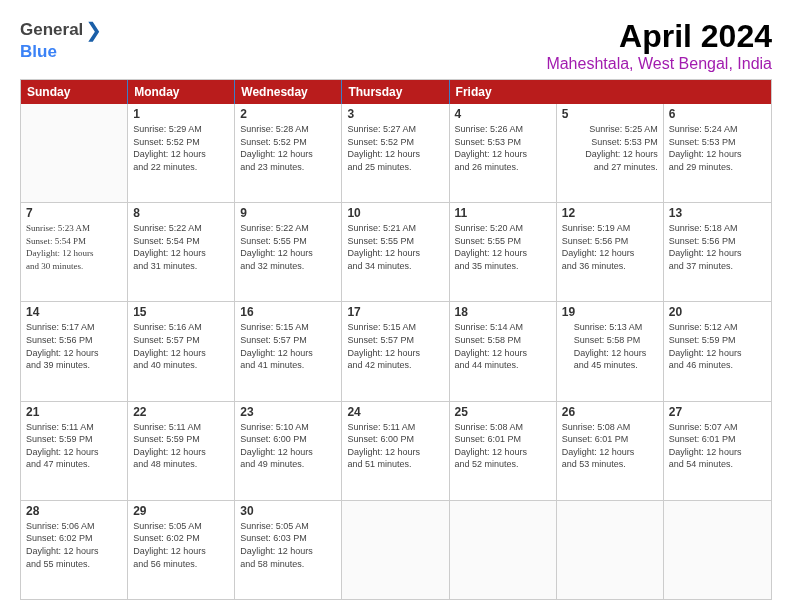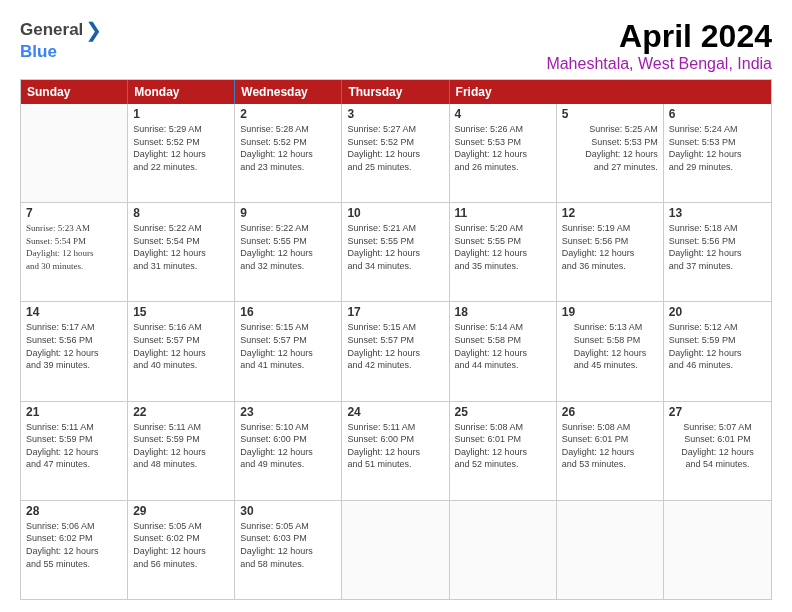--- a/index.html
+++ b/index.html
@@ -336,21 +336,21 @@
           </div>
           <div class="calendar-cell">
             <span class="cell-date">26</span>
             <div class="cell-info" style="white-space: pre-line;">Sunrise: 5:08 AM
 Sunset: 6:01 PM
 Daylight: 12 hours
 and 53 minutes.</div>
           </div>
           <div class="calendar-cell">
             <span class="cell-date">27</span>
-            <div class="cell-info" style="white-space: pre-line; text-align: center;">Sunrise: 5:07 AM
+            <div class="cell-info" style="white-space: pre-line;">Sunrise: 5:07 AM
 Sunset: 6:01 PM
 Daylight: 12 hours
 and 54 minutes.</div>
           </div>
         </div>
         <div class="calendar-row">
           <div class="calendar-cell">
             <span class="cell-date">28</span>
             <div class="cell-info" style="white-space: pre-line;">Sunrise: 5:06 AM
 Sunset: 6:02 PM

